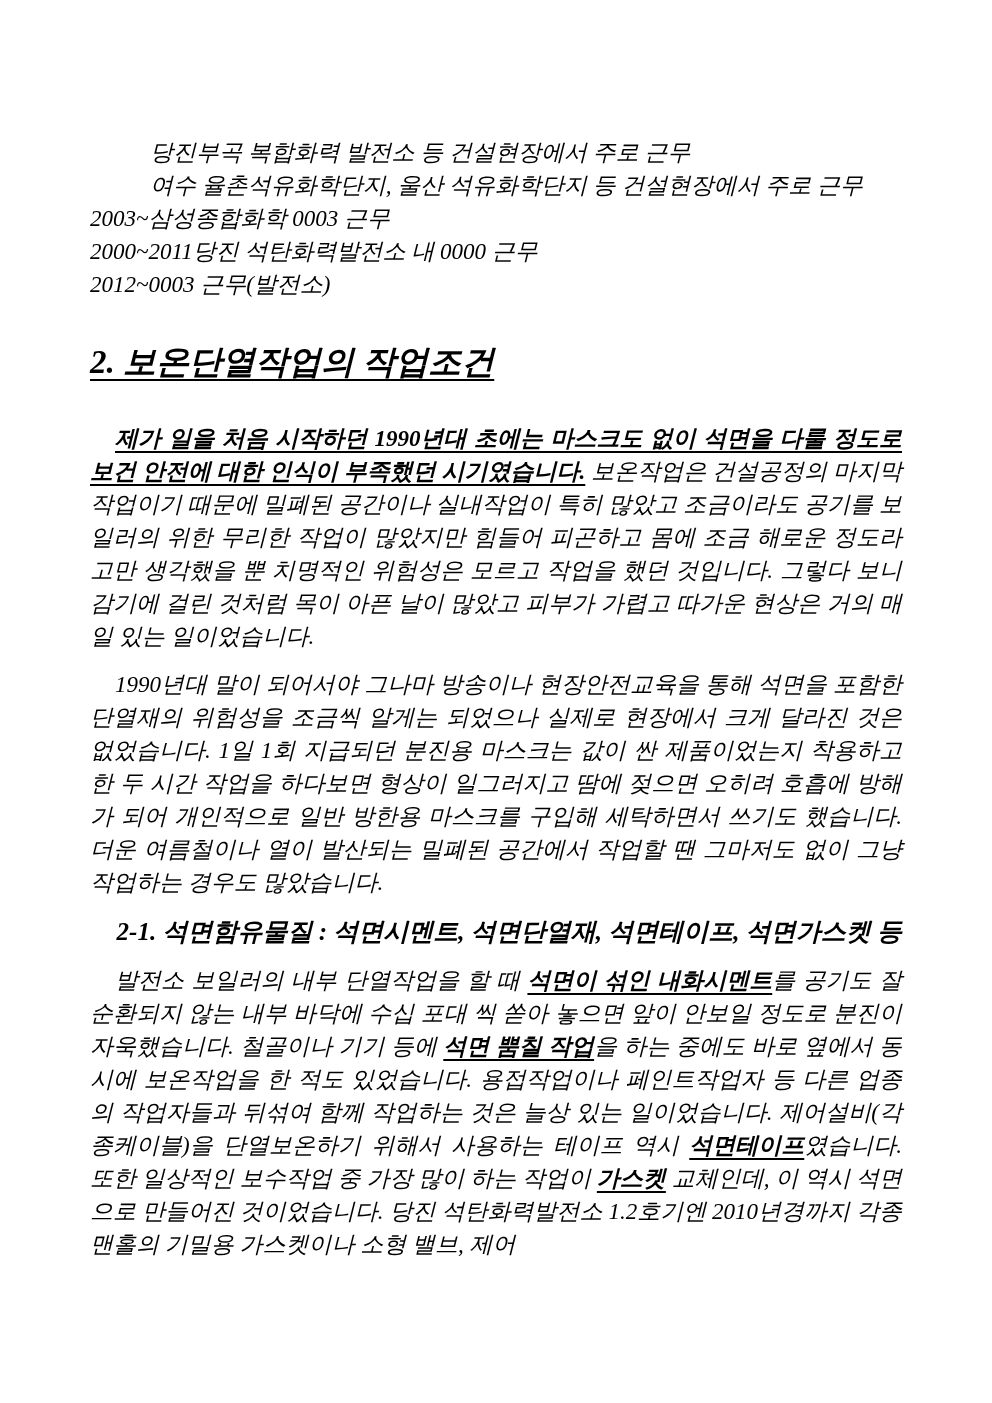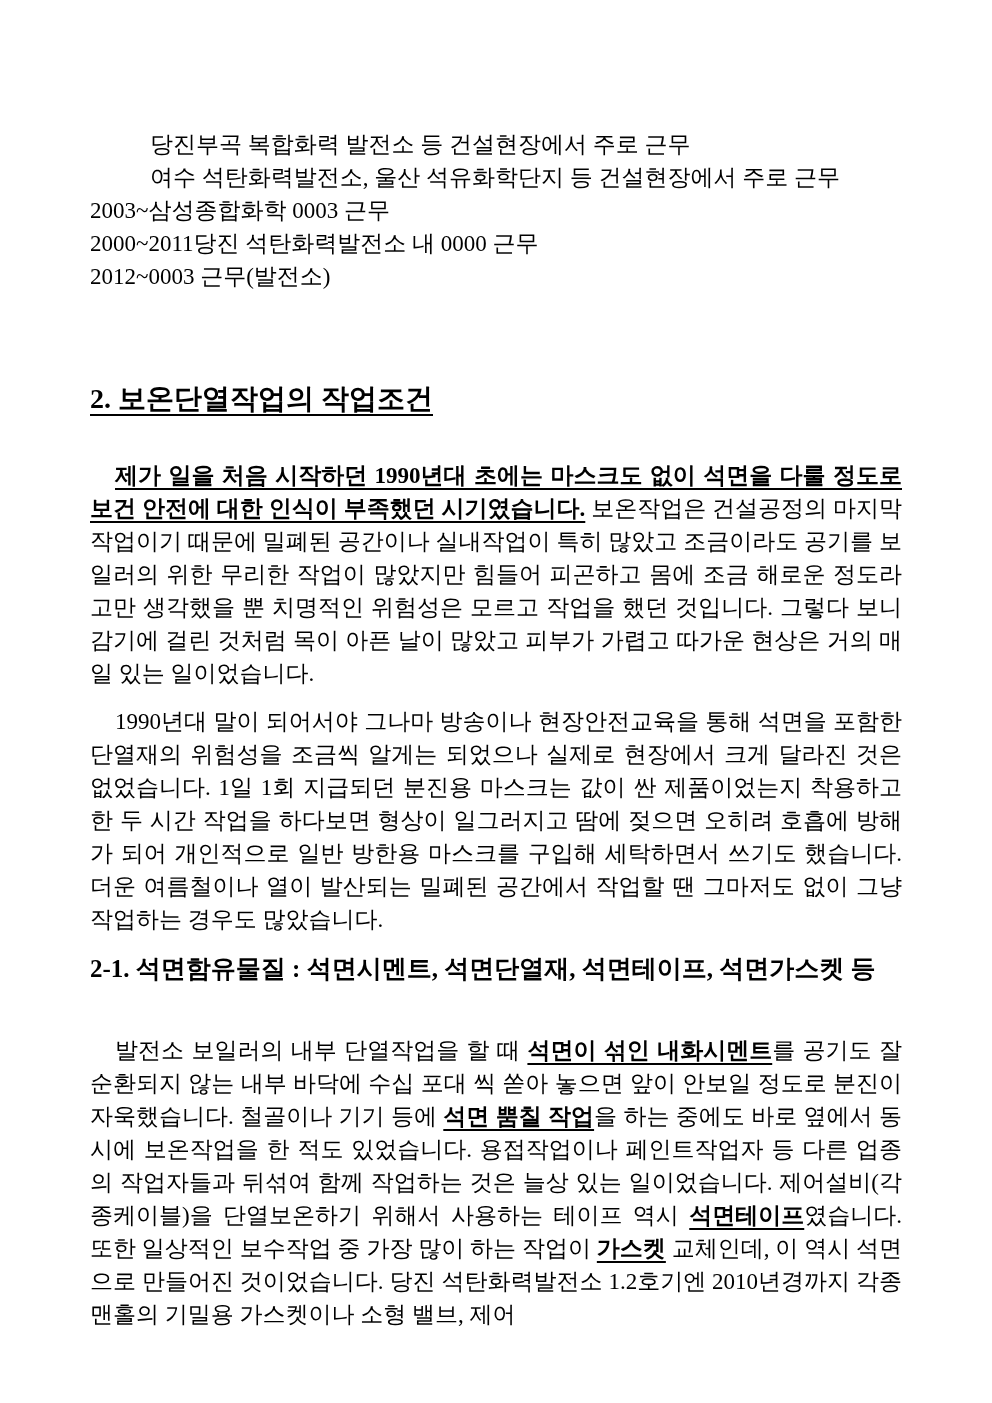--- a/index.html
+++ b/index.html
@@ -12,84 +12,86 @@
     width: 992px;
     height: 1403px;
     background: #ffffff;
     color: #000000;
     font-family: "Liberation Serif", "DejaVu Serif", serif;
     overflow: hidden;
   }
   .content {
     position: absolute;
     left: 90px;
-    top: 0;
+    top: 8px;
     width: 812px;
+    font-style: italic;
   }
   
   .career {
     margin-top: 128px;
     font-size: 23px;
     line-height: 33px;
     word-break: break-all;
   }
   .career-line { white-space: nowrap; }
   .career-line.indent { padding-left: 60px; }
 
   
   .section-heading {
-    margin: 88px 0 0 0;
-    font-size: 28px;
+    margin: 43px 0 0 0;
+    font-size: 33px;
     font-weight: bold;
     line-height: 36px;
   }
   .section-heading .u {
     text-decoration: underline;
     text-underline-offset: 6px;
     text-decoration-thickness: 2px;
   }
 
   
   .body-para {
     margin: 0;
     font-size: 23px;
     line-height: 33px;
     text-align: justify;
     word-break: break-all;
     text-indent: 25px;
   }
   .p1 { margin-top: 42px; }
   .p2 { margin-top: 15px; }
-  .p3 { margin-top: 49px; }
+  .p3 { margin-top: 16px; }
 
   .em {
     font-weight: bold;
     text-decoration: underline;
     text-underline-offset: 5px;
     text-decoration-thickness: 2px;
   }
 
   
   .subsection-heading {
     margin: 16px 0 12px 0;
     font-size: 25px;
     font-weight: bold;
     line-height: 33px;
     white-space: nowrap;
+    text-align: right;
   }
 </style>
 </head>
 <body>
 
 <div class="doc-page">
   <div class="content">
 
     <div class="career">
       <div class="career-line indent">당진부곡 복합화력 발전소 등 건설현장에서 주로 근무</div>
-      <div class="career-line indent">여수 석탄화력발전소, 울산 석유화학단지 등 건설현장에서 주로 근무</div>
+      <div class="career-line indent">여수 율촌석유화학단지, 울산 석유화학단지 등 건설현장에서 주로 근무</div>
       <div class="career-line">2003~삼성종합화학 0003 근무</div>
       <div class="career-line">2000~2011당진 석탄화력발전소 내 0000 근무</div>
       <div class="career-line">2012~0003 근무(발전소)</div>
     </div>
 
     <h2 class="section-heading">
       <span class="u">2. 보온단열작업의 작업조건</span>
     </h2>
 
     <p class="body-para p1">

